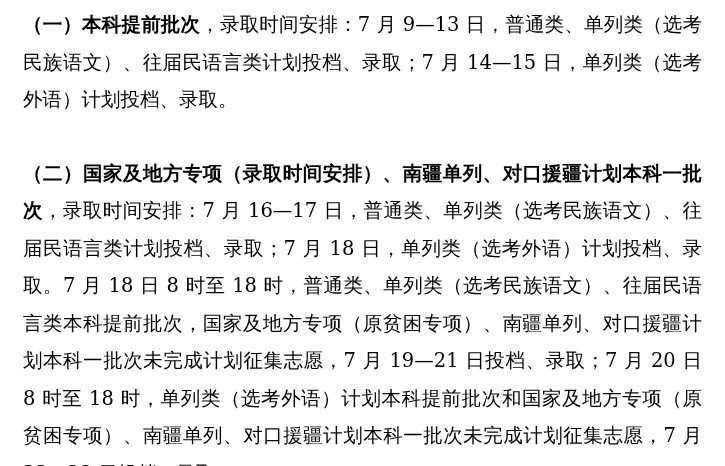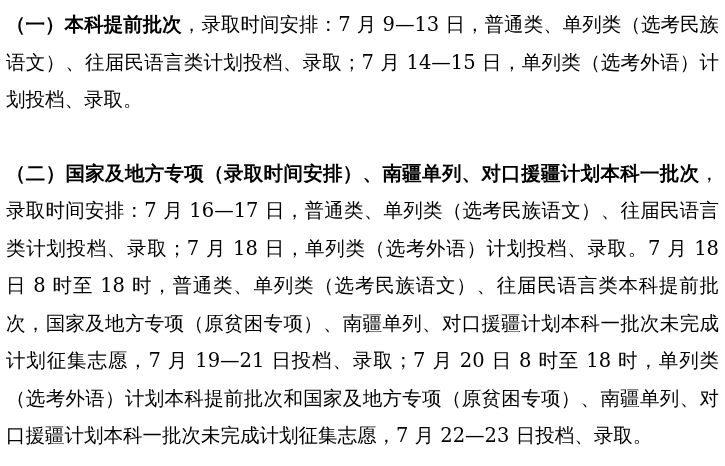--- a/index.html
+++ b/index.html
@@ -11,21 +11,21 @@
     width: 725px;
     height: 466px;
     overflow: hidden;
     font-family: "DejaVu Serif", "Liberation Serif", serif;
     color: #000000;
   }
   .page {
     width: 725px;
     height: 466px;
     box-sizing: border-box;
-    padding: 0 6px;
+    padding: 0 23px;
     position: relative;
   }
   .para {
     font-size: 19.5px;
     line-height: 37.5px;
     text-align: justify;
     text-justify: inter-ideograph;
     letter-spacing: 0px;
     margin: 0;
   }

